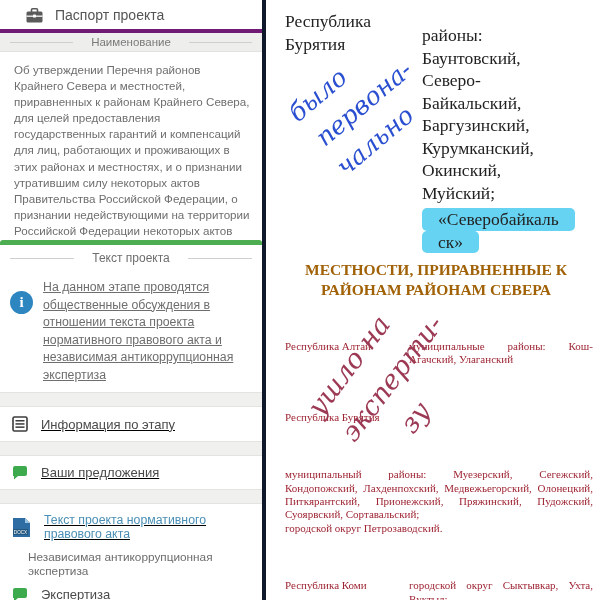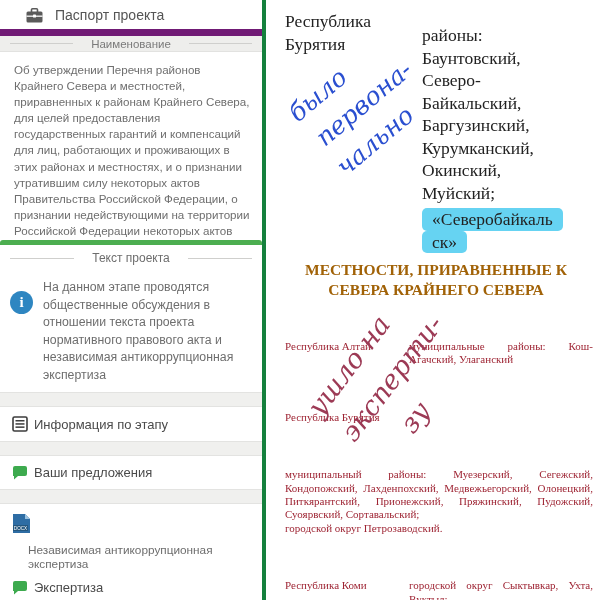--- a/index.html
+++ b/index.html
@@ -1,58 +1,58 @@
 <!DOCTYPE html>
 <html><head>
 <meta charset="utf-8">
 <style>
   * { margin:0; padding:0; box-sizing:border-box; }
   html,body { width:600px; height:600px; }
   body { font-family:"Liberation Sans", sans-serif; background:#fff; }
   .page { position:relative; width:600px; height:600px; overflow:hidden; background:#fff; }
 
   
-  .left-panel { position:absolute; left:0; top:0; width:266px; height:600px; background:#15803d; }
+  .left-panel { position:absolute; left:0; top:0; width:266px; height:600px; background:#0f172a; }
   .card { background:#fff; width:262px; }
   .card1 { position:absolute; left:0; top:0; }
   .passport-header { display:flex; align-items:center; gap:12px; padding:7px 10px 6px 26px; }
   .passport-header .ttl { font-size:14px; color:#555; }
-  .band { background:#eeeeec; border-top:7px solid #701a75; border-bottom:1px solid #e2e2e0;
+  .band { background:#eeeeec; border-top:4px solid #701a75; border-bottom:1px solid #e2e2e0;
           display:flex; align-items:center; justify-content:center; height:23px; }
   .band-label { font-size:11.5px; color:#7a7a7a; display:flex; align-items:center; gap:8px; width:100%; justify-content:center; }
   .band-label:before, .band-label:after { content:""; height:1px; background:#cfcfcd; flex:1; margin:0 10px; }
   .desc { padding:10px 12px 8px 14px; font-size:11.6px; line-height:16.1px; color:#6e6e6e; }
   .card1-bottom { height:12px; background:#eeeeec; border-top:1px solid #e2e2e0; border-bottom:1px solid #e2e2e0; margin-top:6px; }
 
   .card2 { position:absolute; left:0; top:240px; width:262px; }
   .green-bar { height:5px; background:#4cae50; border-radius:3px 3px 0 0; }
   .stage-header { height:26px; display:flex; align-items:center; }
   .stage-header .band-label { color:#6d6d6d; font-size:12px; }
   .info-row { display:flex; padding:6px 10px 8px 10px; gap:10px; }
   .info-icon { flex:0 0 23px; width:23px; height:23px; border-radius:50%; background:#2e86c1; color:#fff;
                display:flex; align-items:center; justify-content:center; font-family:"Liberation Serif",serif;
                font-weight:bold; font-size:15px; margin-top:14px; }
-  .info-text { font-size:12.3px; line-height:17.5px; color:#6e6e6e; padding-top:2px; }
+  .info-text { font-size:12.3px; line-height:17.5px; color:#6e6e6e; padding-top:2px;text-decoration:underline; }
   .divider-band { height:15px; background:#f0f0ee; border-top:1px solid #e3e3e1; border-bottom:1px solid #e3e3e1; }
-  .menu-row { display:flex; align-items:center; gap:6px; padding:9px 10px 9px 12px; cursor:pointer; }
+  .menu-row { display:flex; align-items:center; gap:13px; padding:9px 10px 9px 12px; cursor:pointer;text-decoration:underline; }
   .menu-row .lbl { font-size:13px; color:#4a4a4a; }
   .menu-row .lbl.link { color:#4a8fb5; font-size:12.3px; }
   .sub-header { height:28px; display:flex; align-items:center;justify-content:flex-end; }
   .sub-header .band-label { font-size:11.8px; color:#6d6d6d; }
 
   svg.ic { display:block; }
 
   
   .doc { position:absolute; left:272px; top:0; width:328px; height:423px; background:#fff;
          font-family:"Liberation Serif", serif; color:#222; }
   .doc-top { position:absolute; left:13px; top:8px; width:310px; }
   .region-big { position:absolute; left:0; top:2px; font-size:17.5px; line-height:22.5px; white-space:pre-line; }
   .districts { position:absolute; left:137px; top:16px; font-size:17.5px; line-height:22.5px; white-space:pre-line; }
   .hl-wrap { position:absolute; left:137px; top:200px; font-size:17.5px; line-height:22.5px; }
-  .hl { background:#66d3f2; border-radius:5px; padding:0 10px; display:inline-block; }
+  .hl { background:#66d3f2; border-radius:5px; padding:0 16px; display:inline-block; }
 
   .doc-heading { position:absolute; left:0; top:260px; width:328px; text-align:center;
                  font-weight:bold; font-size:15.5px; line-height:20px; color:#a16207; }
 
   .kn-table { position:absolute; left:13px; top:296px; width:308px; }
   .kn-row { display:flex; margin-bottom:11px;margin-top:44px; }
   .kn-region { flex:0 0 124px; font-size:11px; color:#9e2433; line-height:13.4px; }
   .kn-areas { flex:1; font-size:11px; color:#9e2433; line-height:13.4px;
               text-align:justify; white-space:pre-line; }
 
@@ -133,20 +133,21 @@
 
       <div class="menu-row">
         <span>
           <svg class="ic" width="19" height="21" viewBox="0 0 19 21">
             <path d="M1 1 h12 l5 5 v14 h-17 z" fill="#2e6da4"></path>
             <path d="M13 1 l5 5 h-5 z" fill="#9cc3e0"></path>
             <rect x="1" y="12" width="15" height="6" fill="#24577f"></rect>
             <text x="8.5" y="16.7" font-size="4.6" fill="#fff" text-anchor="middle" font-family="Liberation Sans, sans-serif">DOCX</text>
           </svg>
         </span>
+        <span class="lbl link">Текст проекта нормативного правового акта</span>
       </div>
 
       <div class="sub-header">
         <span class="band-label">Независимая антикоррупционная экспертиза</span>
       </div>
 
       <div class="menu-row">
         <span>
           <svg class="ic" width="16" height="14" viewBox="0 0 16 14">
             <path d="M1 2 a2 2 0 0 1 2-2 h10 a2 2 0 0 1 2 2 v6 a2 2 0 0 1 -2 2 h-7 l-4 3.5 v-3.5 h-1 z" fill="#3daa4e"></path>
@@ -173,21 +174,21 @@
 Муйский;
 городской округ</div>
       <div class="hl-wrap">
         <span class="hl">«Северобайкаль</span><br>
         <span class="hl">ск»</span>
       </div>
     </div>
 
     <div class="doc-heading">
       <div>МЕСТНОСТИ, ПРИРАВНЕННЫЕ К</div>
-      <div>СЕВЕРА КРАЙНЕГО СЕВЕРА</div>
+      <div>РАЙОНАМ РАЙОНАМ СЕВЕРА</div>
     </div>
 
     <div class="kn-table">
       <div class="kn-row">
         <div class="kn-region">Республика Алтай</div>
         <div class="kn-areas">муниципальные районы: Кош-Агачский, Улаганский</div>
       </div>
       <div class="kn-row">
         <div class="kn-region">Республика Бурятия</div>
       </div>

